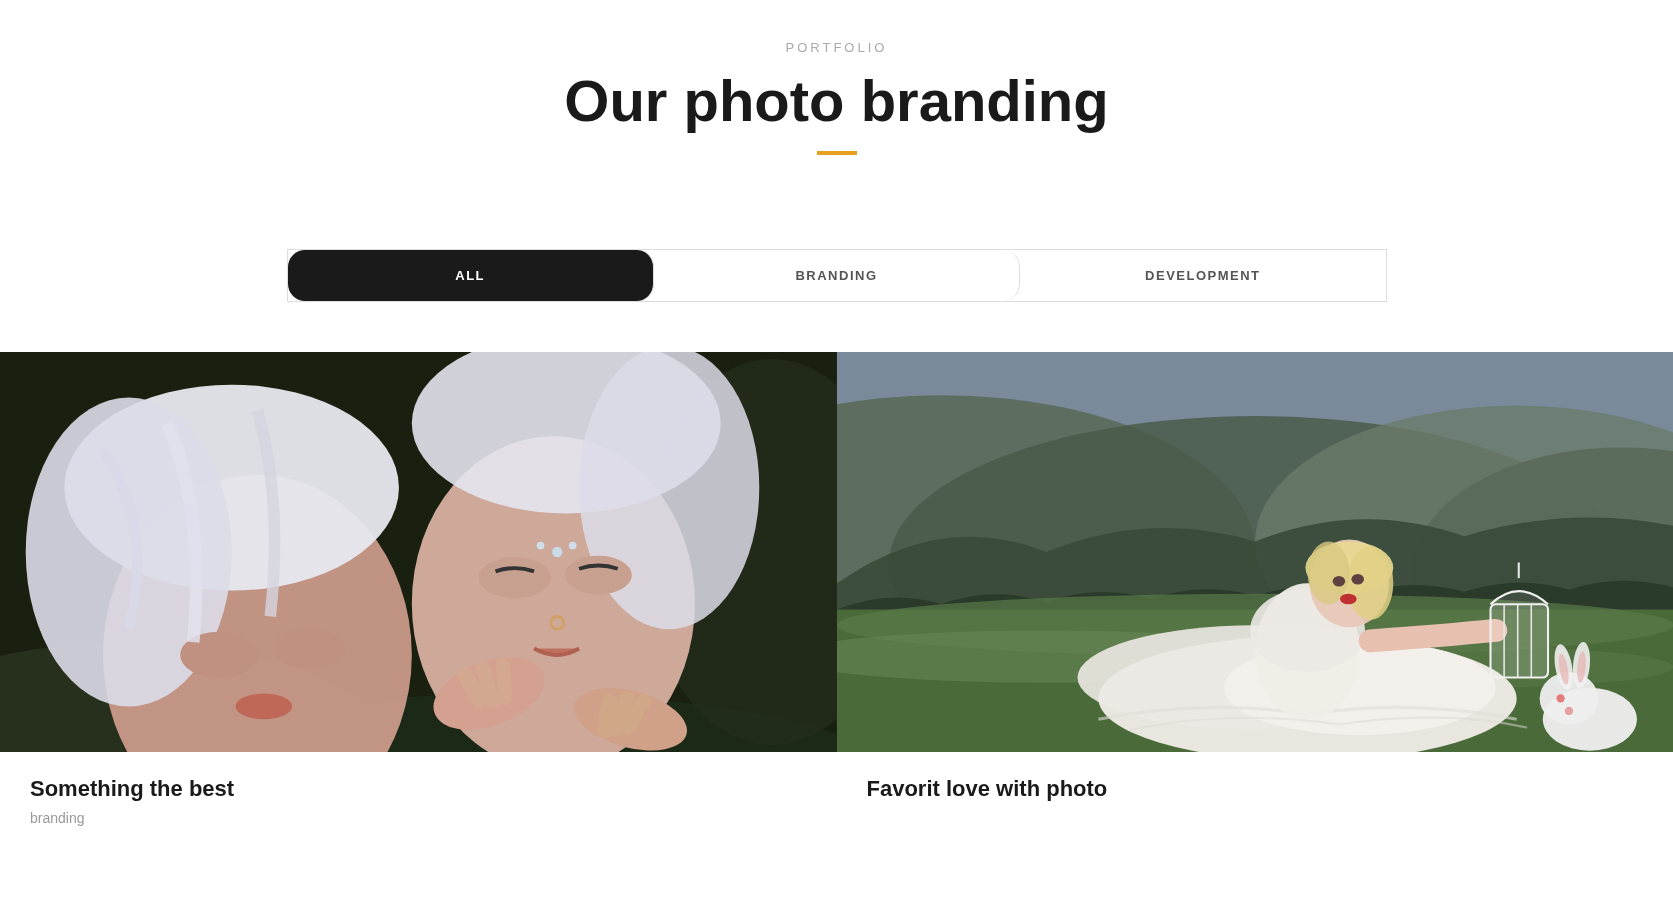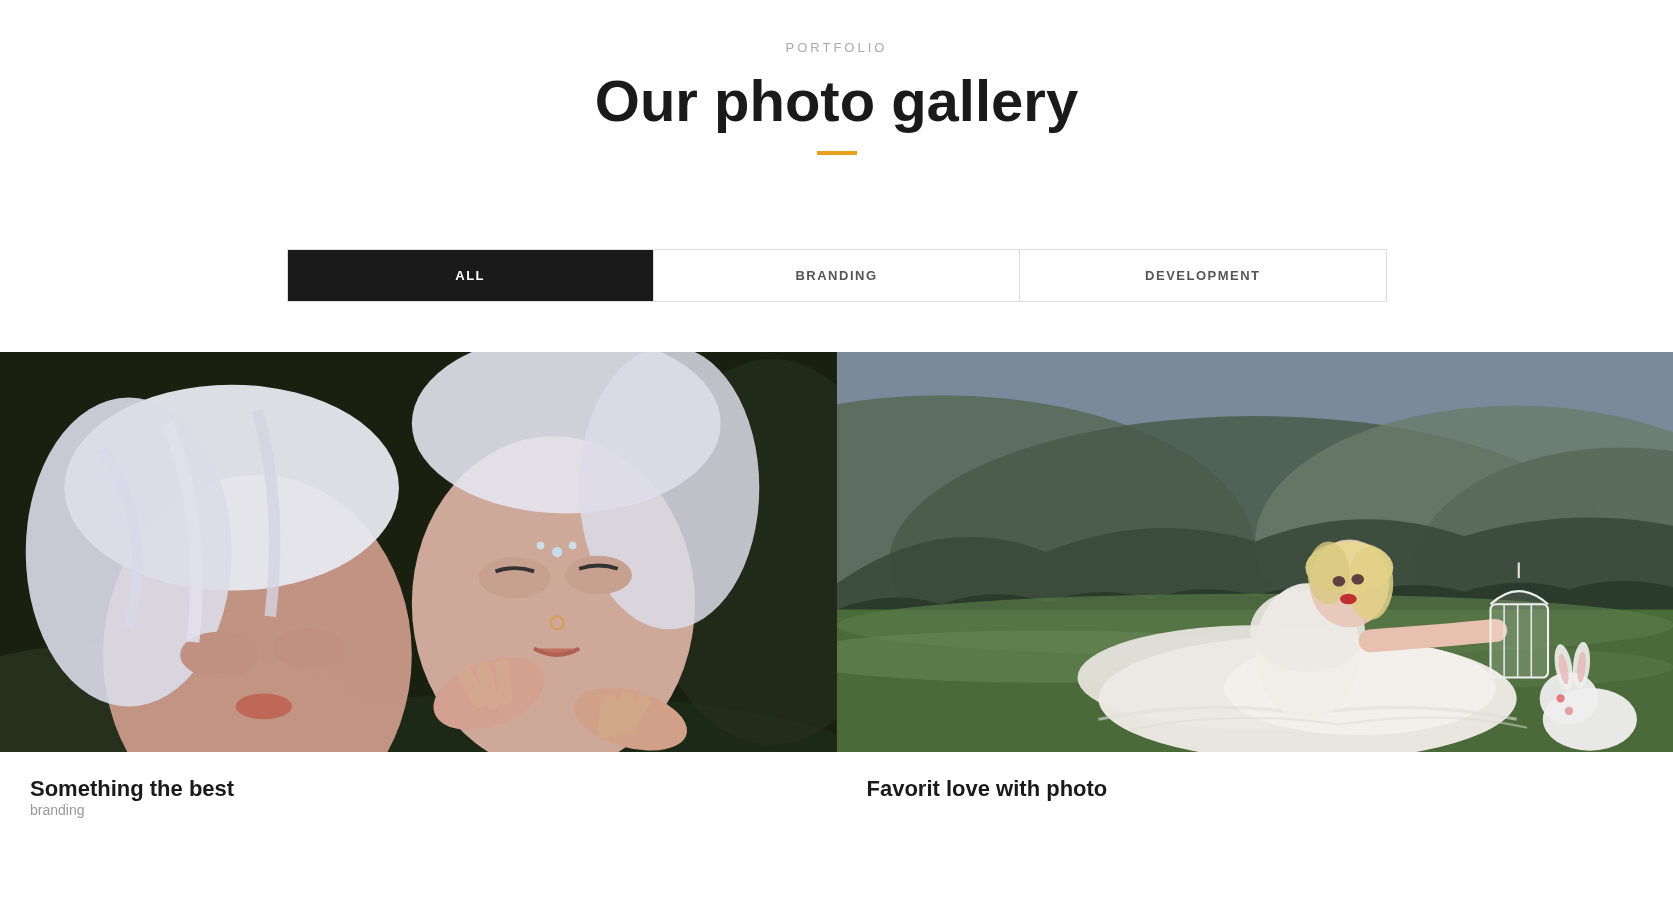--- a/index.html
+++ b/index.html
@@ -70,20 +70,21 @@
       text-align: center;
       font-size: 13px;
       font-weight: 600;
       letter-spacing: 1.5px;
       text-transform: uppercase;
       cursor: pointer;
       border-right: 1px solid #ddd;
       color: #555;
       background: #fff;
       transition: background 0.2s;
+      border-radius: 17px;
     }
 
     .filter-tab:last-child {
       border-right: none;
     }
 
     .filter-tab.active {
       background: #1a1a1a;
       color: #fff;
     }
@@ -134,37 +135,38 @@
 
     .gallery-caption {
       padding: 24px 30px 20px;
       background: #fff;
     }
 
     .gallery-caption-title {
       font-size: 22px;
       font-weight: 900;
       color: #1a1a1a;
+      margin-bottom: 8px;
     }
 
     .gallery-caption-category {
       font-size: 14px;
       color: #999;
       font-weight: 400;
     }
   </style>
 </head>
 <body>
 
 <div class="page-wrapper">
 
   <div class="header-section">
     <div class="portfolio-label">PORTFOLIO</div>
 
-    <h1 class="gallery-title">Our photo gallery</h1>
+    <h1 class="gallery-title">Our photo branding</h1>
 
     <div class="title-underline"></div>
 
   </div>
 
   <div class="filter-tabs">
     <div class="filter-tab active">ALL</div>
     <div class="filter-tab">BRANDING</div>
     <div class="filter-tab">DEVELOPMENT</div>
   </div>

